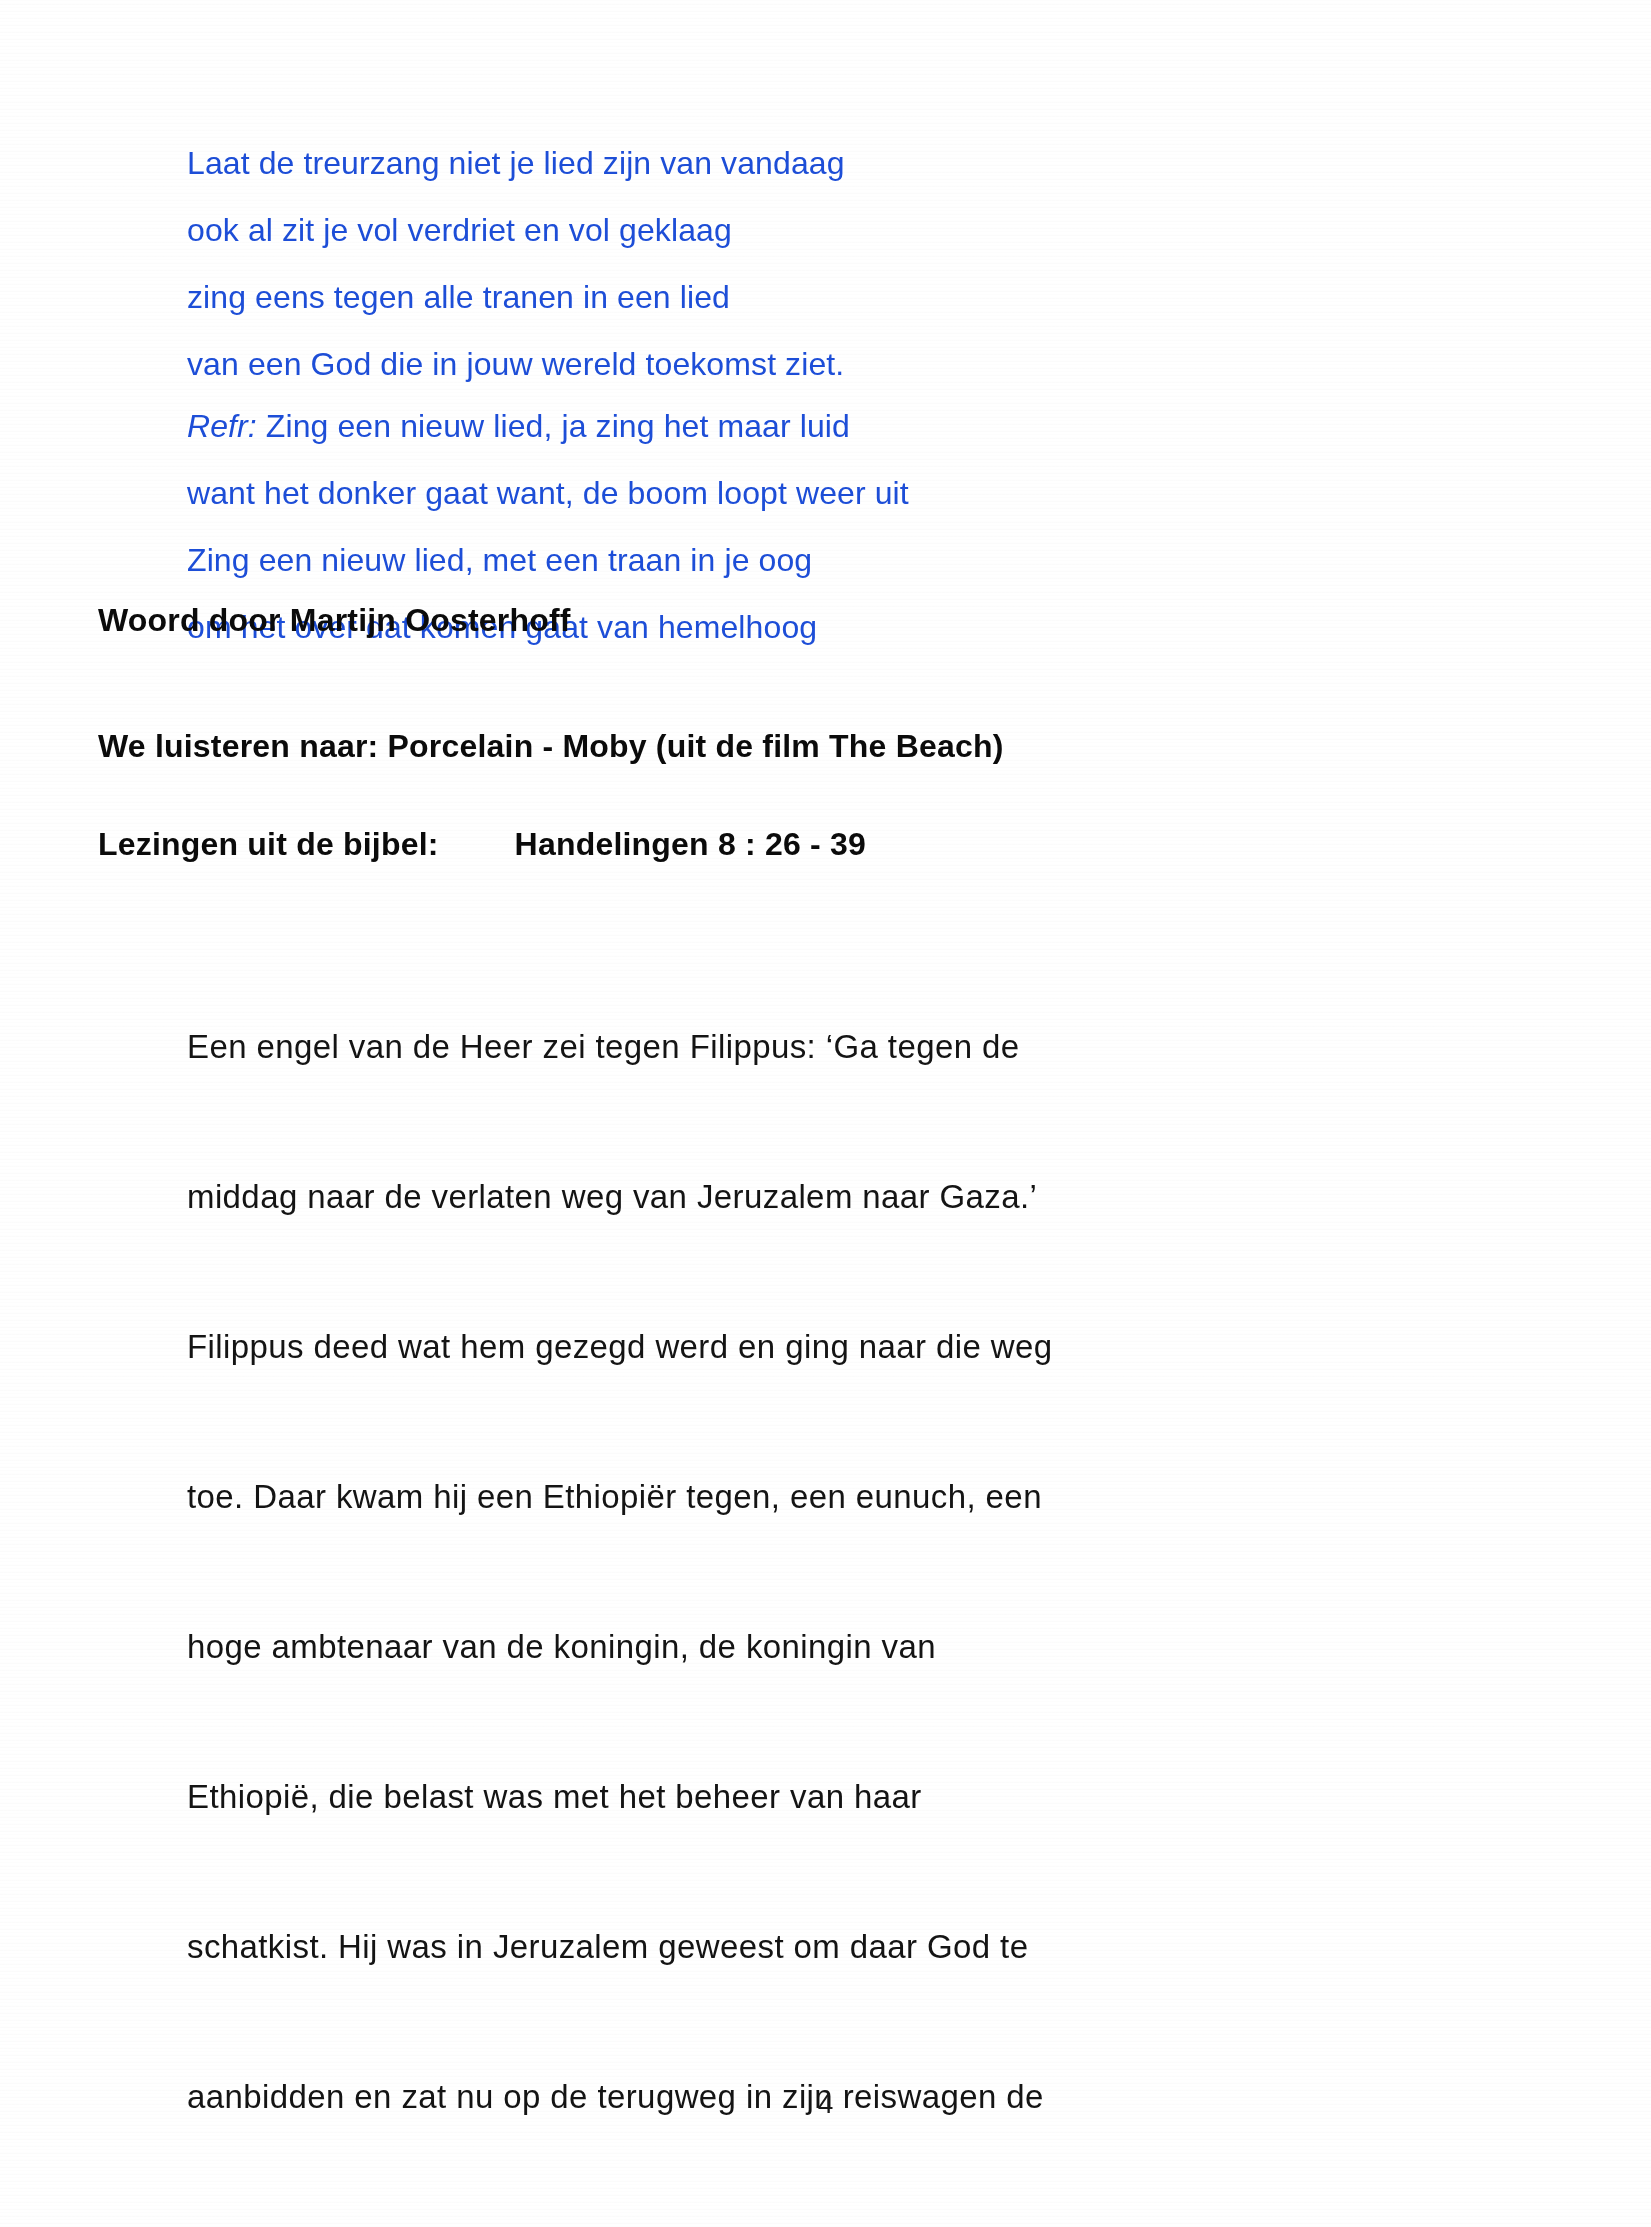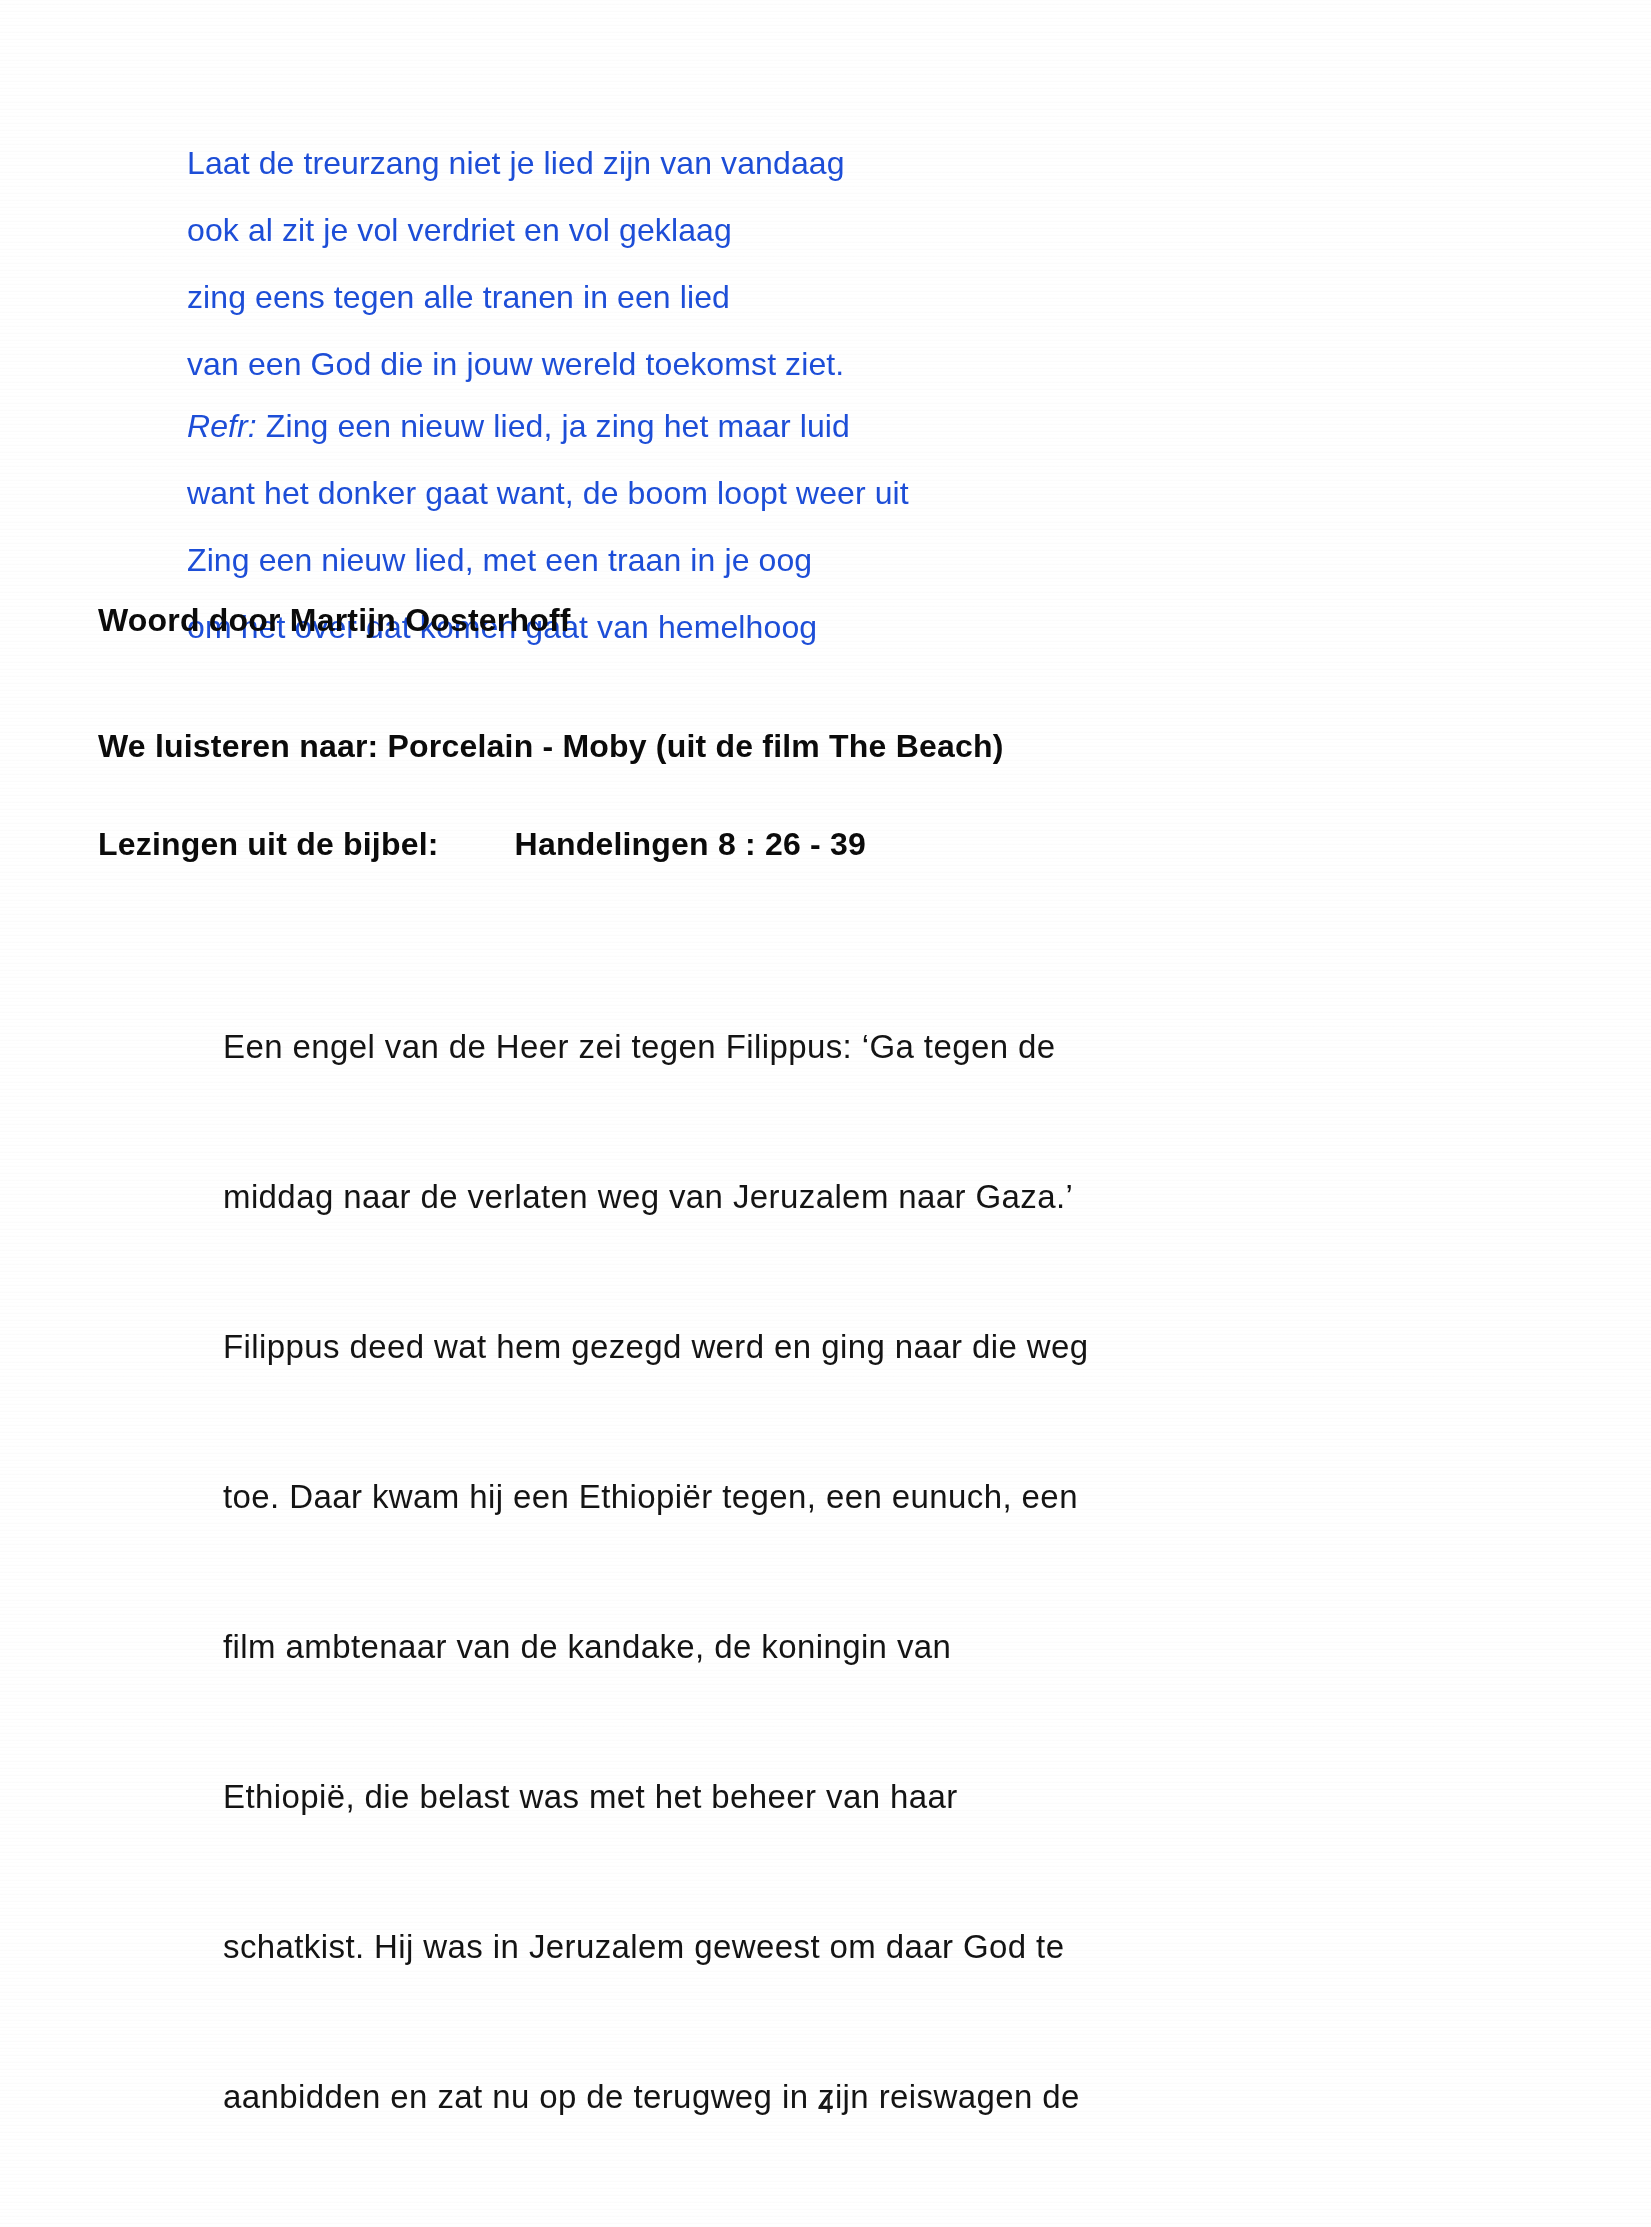--- a/index.html
+++ b/index.html
@@ -73,21 +73,20 @@
     width: 1252px;
     font-size: 33px;
     line-height: 50px;
     font-weight: 400;
     letter-spacing: 0.4px;
     color: #141414;
   }
   .scripture .sline {
     display: block;
     white-space: pre;
-    margin-left: 36px;
   }
 
   
   .page-number {
     position: absolute;
     top: 2088px;
     left: 0;
     width: 1651px;
     text-align: center;
     font-size: 28px;
@@ -128,21 +127,21 @@
 
   <div class="block heading" id="heading-listen">We luisteren naar: Porcelain - Moby (uit de film The Beach)</div>
 
   <div class="block heading" id="heading-readings"><span>Lezingen uit de bijbel:</span><span class="heading-tabgap"></span><span>Handelingen 8 : 26 - 39</span></div>
 
   <div class="block scripture">
     <span class="sline">Een engel van de Heer zei tegen Filippus: ‘Ga tegen de</span>
     <span class="sline">middag naar de verlaten weg van Jeruzalem naar Gaza.’</span>
     <span class="sline">Filippus deed wat hem gezegd werd en ging naar die weg</span>
     <span class="sline">toe. Daar kwam hij een Ethiopiër tegen, een eunuch, een</span>
-    <span class="sline">film ambtenaar van de kandake, de koningin van</span>
+    <span class="sline">hoge ambtenaar van de koningin, de koningin van</span>
     <span class="sline">Ethiopië, die belast was met het beheer van haar</span>
     <span class="sline">schatkist. Hij was in Jeruzalem geweest om daar God te</span>
     <span class="sline">aanbidden en zat nu op de terugweg in zijn reiswagen de</span>
     
     
     
     
     
     
     

